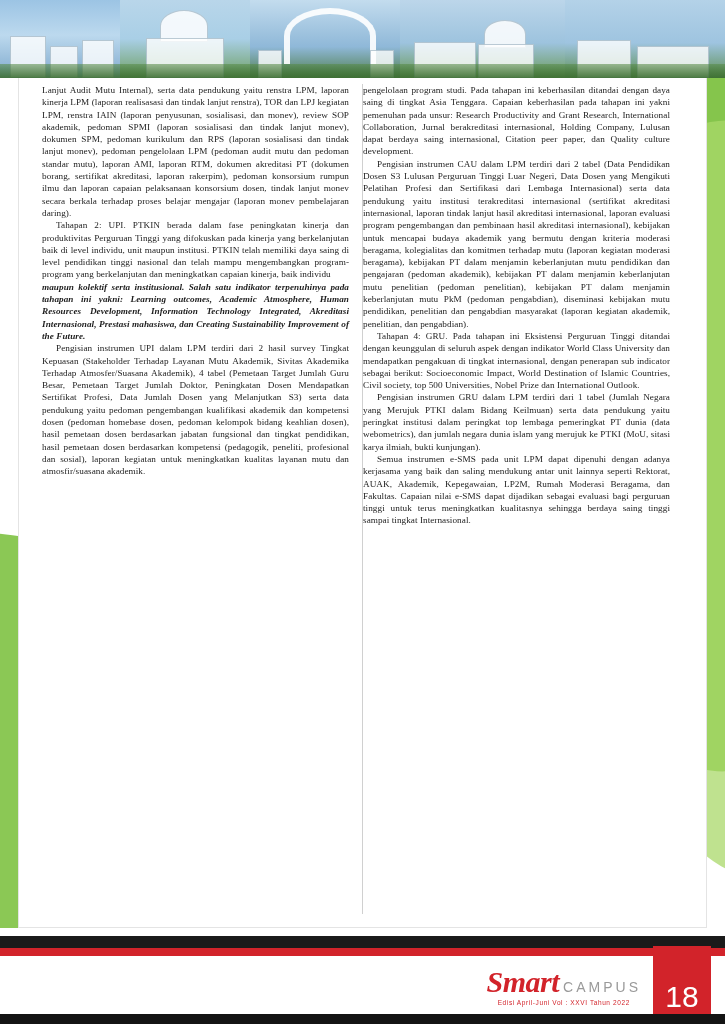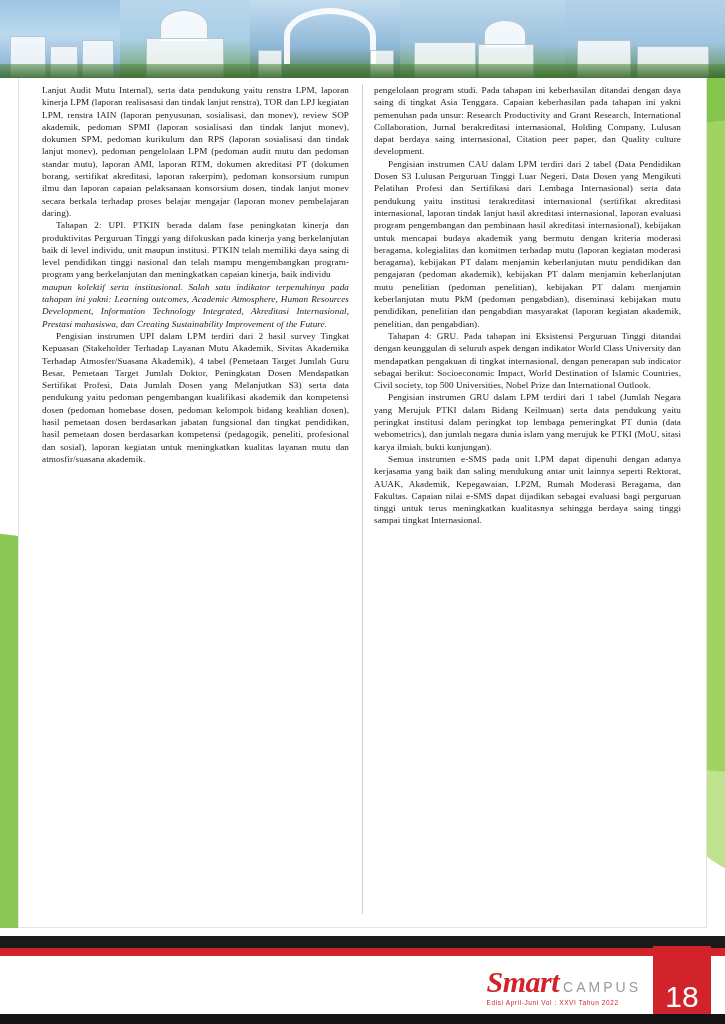--- a/index.html
+++ b/index.html
@@ -115,21 +115,21 @@
   }
 
   
   .columns {
     position: absolute;
     top: 84px;
     left: 42px;
     width: 640px;
     height: 830px;
     display: flex;
-    gap: 25px;
+    gap: 14px;
   }
   .col {
     width: 307px;
     height: 100%;
     position: relative;
   }
   .col-inner {
     font-size: 9.2px;
     line-height: 12.3px;
     text-align: justify;
@@ -142,21 +142,21 @@
     bottom: 0;
     left: 320px;
     width: 1px;
     background: #d0d0d0;
   }
   p {
     margin: 0 0 0 0;
     text-indent: 14px;
   }
   p.noindent { text-indent: 0; }
-  .it { font-style: italic; }
+  .it { font-style: italic; font-weight: bold; }
 
   
   .bottom-band {
     position: absolute;
     left: 0;
     right: 0;
     bottom: 0;
     height: 96px;
     background: #ffffff;
   }
@@ -178,21 +178,21 @@
     position: absolute;
     left: 0; right: 0;
     bottom: 0;
     height: 10px;
     background: #141414;
   }
   .footer-logo {
     position: absolute;
     right: 84px;
     bottom: 18px;
-    text-align: left;
+    text-align: center;
     line-height: 1;
   }
   .logo-smart {
     font-family: "Liberation Serif", serif;
     font-style: italic;
     font-weight: bold;
     font-size: 30px;
     color: #d2232a;
     letter-spacing: -0.5px;
   }

